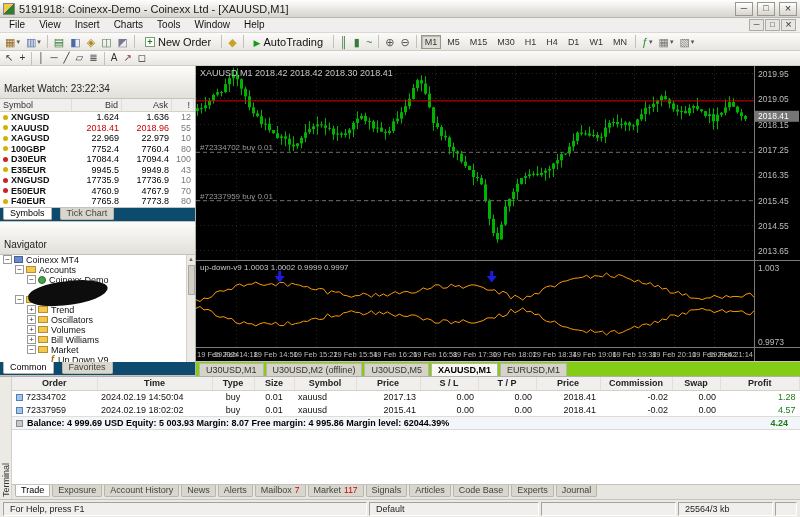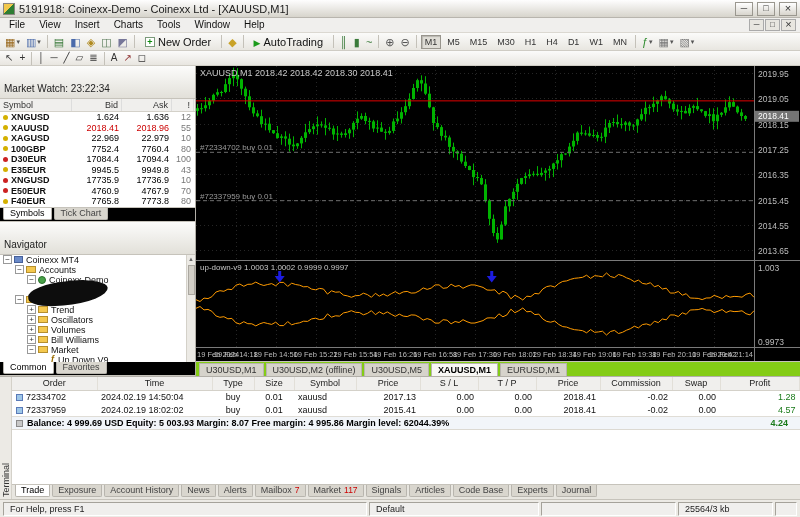--- a/index.html
+++ b/index.html
@@ -50,21 +50,21 @@
 .mw-cell{font-size:9px;padding:0 3px;overflow:hidden;white-space:nowrap}
 .mw-col0{width:72px;display:flex;align-items:center}
 .mw-col1{width:50px;text-align:right}
 .mw-col2{width:50px;text-align:right}
 .mw-col3{width:22px;text-align:right;color:#777}
 .mw-dot{width:5px;height:5px;border-radius:50%;margin-right:3px;flex:0 0 auto}
 .mw-sym{font-weight:bold;font-size:9px;color:#111}
 .red{color:#cc0000}
 
 
-.panel-tabs{height:14px;flex:0 0 auto;display:flex;align-items:flex-start;background:#000000;border-bottom:1px solid #c6c3bb;padding:0 3px;gap:2px}
+.panel-tabs{height:14px;flex:0 0 auto;display:flex;align-items:flex-start;background:#0c4a6e;border-bottom:1px solid #c6c3bb;padding:0 3px;gap:8px}
 .ptab{font-size:9px;line-height:11px;padding:0 6px;background:#d9d6ce;border:1px solid #b8b5ae;border-top:none;border-radius:0 0 2px 2px;color:#444}
 .ptab.active{background:#ffffff;color:#000}
 
 
 .nav-tree{flex:1 1 auto;background:#fff;position:relative;overflow:hidden}
 .tree-row{height:10px;display:flex;align-items:center;white-space:nowrap}
 .tree-toggle{width:9px;height:9px;flex:0 0 auto;border:1px solid #999;background:#fff;font-size:8px;line-height:7px;text-align:center;color:#333;margin-right:2px}
 .tree-spacer{width:11px;flex:0 0 auto}
 .tree-ico{display:inline-block;margin-right:3px;flex:0 0 auto}
 .tree-ico.server{width:9px;height:7px;background:#6a8ac8;border:1px solid #46609a}
@@ -85,21 +85,21 @@
 .chart-tab-bar{height:15px;flex:0 0 auto;display:flex;align-items:flex-end;background:#84cc16;border-top:1px solid #c6c3bb;padding:0 3px;gap:2px}
 .chart-tab{font-size:9px;line-height:12px;padding:0 6px;background:#d6d3cb;border:1px solid #b8b5ae;border-bottom:none;color:#333;white-space:nowrap}
 .chart-tab.active{background:#f8f7f4;font-weight:bold;color:#000}
 
 
 .terminal{height:123px;flex:0 0 auto;display:flex;border-top:1px solid #b2afa8;background:#fff;min-width:0}
 .terminal-side{width:12px;flex:0 0 auto;background:#eceae5;border-right:1px solid #d4d1c9;position:relative}
 .terminal-side-label{position:absolute;bottom:2px;left:1px;writing-mode:vertical-rl;transform:rotate(180deg);font-size:9px;color:#333}
 .terminal-main{flex:1 1 auto;display:flex;flex-direction:column;min-width:0}
 table.orders{border-collapse:collapse;table-layout:fixed;width:100%}
-.orders th{height:13px;font-weight:normal;font-size:9px;background:#f0efed;border-bottom:1px solid #d4d1c9;border-right:1px solid #e2dfd8;color:#222;overflow:hidden;white-space:nowrap}
+.orders th{height:13px;font-weight:bold;font-size:9px;background:#f0efed;border-bottom:1px solid #d4d1c9;border-right:1px solid #e2dfd8;color:#222;overflow:hidden;white-space:nowrap}
 .orders td{height:13px;font-size:9px;padding:0 4px;white-space:nowrap;overflow:hidden;color:#111}
 .orders td.c2,.orders td.c3{text-align:center}
 .orders td.c5,.orders td.c6,.orders td.c7,.orders td.c8,.orders td.c9,.orders td.c10,.orders td.c11{text-align:right}
 .orders td.c11{color:#1a7a1a}
 .ord-ico{display:inline-block;width:7px;height:7px;background:#9ec7e8;border:1px solid #5a7ab8;margin-right:3px;vertical-align:-1px}
 .balance-row{height:14px;flex:0 0 auto;display:flex;align-items:center;background:#f2f5f9;border-top:1px solid #e0ddd6;border-bottom:1px solid #dcd9d2;font-weight:bold;font-size:9px;padding:0 4px;white-space:nowrap;overflow:hidden}
 .bal-ico{display:inline-block;width:7px;height:7px;background:#c8c8c8;border:1px solid #8a8a8a;margin-right:4px}
 .balance-profit{margin-left:auto;padding-right:8px;font-weight:bold;color:#1a7a1a}
 .terminal-filler{flex:1 1 auto;background:#fff}
 .terminal-tabs{height:15px;flex:0 0 auto;display:flex;align-items:flex-start;background:#e8e6e0;border-top:1px solid #c6c3bb;padding:0 3px;gap:2px}

